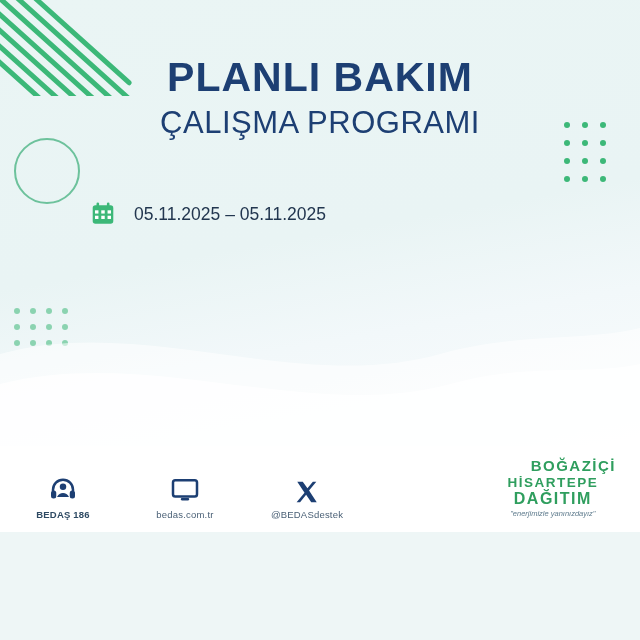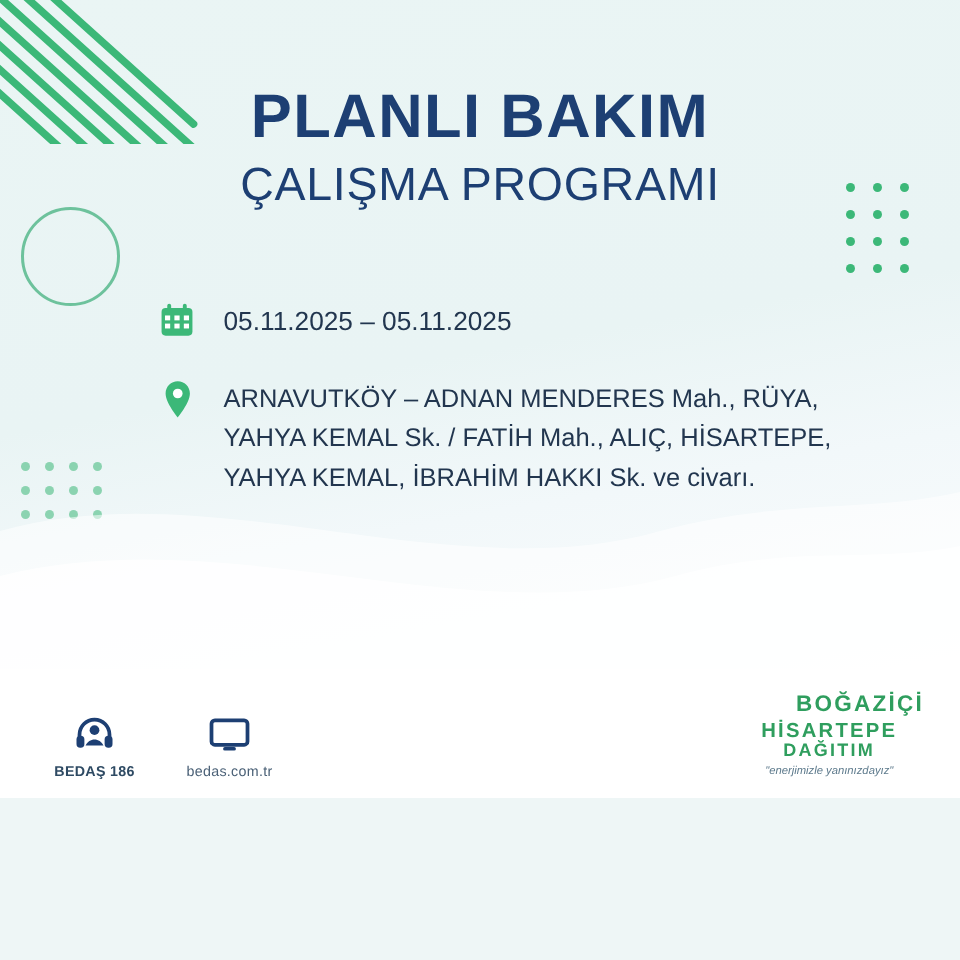--- a/index.html
+++ b/index.html
@@ -101,21 +101,21 @@
   .title-sub {
     margin-top: 6px;
     font-size: 31px;
     font-weight: normal;
     letter-spacing: .5px;
     color: #1d3f73;
   }
   
   .info {
     position: absolute;
-    left: 101px;
+    left: 86px;
     top: 198px;
     right: 40px;
   }
   .row {
     display: flex;
     align-items: flex-start;
     margin-bottom: 20px;
   }
   .row .ico {
     flex: 0 0 34px;
@@ -144,21 +144,21 @@
     bottom: 0;
     height: 86px;
     background: #ffffff;
   }
   .footer-items {
     position: absolute;
     left: 26px;
     bottom: 12px;
     display: flex;
     align-items: flex-end;
-    gap: 16px;
+    gap: 48px;
   }
   .fitem {
     width: 74px;
     text-align: center;
   }
   .fitem .fico {
     height: 32px;
     display: flex;
     align-items: flex-end;
     justify-content: center;
@@ -188,21 +188,21 @@
     letter-spacing: 1.5px;
     padding-left: 41px;
   }
   .brand .b2 {
     font-size: 13.5px;
     font-weight: bold;
     color: #2f9e5e;
     letter-spacing: 1.5px;
   }
   .brand .b3 {
-    font-size: 12px;
+    font-size: 16px;
     font-weight: bold;
     color: #2f9e5e;
     letter-spacing: 1.5px;
   }
   .brand .slogan {
     margin-top: 2px;
     font-size: 7.5px;
     color: #5d7a8c;
     font-style: italic;
   }
@@ -276,29 +276,20 @@
           <rect x="16.2" y="13.6" width="3.2" height="3" fill="#ffffff"></rect>
           <rect x="6" y="1.4" width="2.4" height="4.4" rx="1.2" fill="#3cb878"></rect>
           <rect x="15.6" y="1.4" width="2.4" height="4.4" rx="1.2" fill="#3cb878"></rect>
         </svg>
       </div>
       <div class="txt">05.11.2025 – 05.11.2025</div>
     </div>
 
 
 
-    <div class="row address">
-      <div class="ico">
-        <svg width="25" height="27" viewBox="0 0 24 26">
-          <path d="M12 1.2c-4.3 0-7.8 3.5-7.8 7.8 0 5.9 7.8 15.4 7.8 15.4s7.8-9.5 7.8-15.4c0-4.3-3.5-7.8-7.8-7.8z" fill="#3cb878"></path>
-          <circle cx="12" cy="9" r="3.1" fill="#ffffff"></circle>
-        </svg>
-      </div>
-      <div class="txt">ARNAVUTKÖY – ADNAN MENDERES Mah., RÜYA, YAHYA KEMAL Sk. / FATİH Mah., ALIÇ, HİSARTEPE, YAHYA KEMAL, İBRAHİM HAKKI Sk. ve civarı.</div>
-    </div>
 
   </div>
 
   <div class="footer">
     <div class="footer-items">
 
       <div class="fitem">
         <div class="fico">
           <svg width="30" height="30" viewBox="0 0 24 24">
             <path d="M4 13v-1.2a8 8 0 0 1 16 0V13" fill="none" stroke="#1d3f73" stroke-width="2"></path>
@@ -314,20 +305,28 @@
       <div class="fitem small">
         <div class="fico">
           <svg width="30" height="30" viewBox="0 0 24 24">
             <rect x="2.4" y="4.2" width="19.2" height="13" rx="1.8" fill="none" stroke="#1d3f73" stroke-width="2"></rect>
             <rect x="8.6" y="18.4" width="6.8" height="1.9" rx=".9" fill="#1d3f73"></rect>
           </svg>
         </div>
         <div class="flabel">bedas.com.tr</div>
       </div>
 
+      <div class="fitem small">
+        <div class="fico">
+          <svg width="26" height="26" viewBox="0 0 24 24">
+            <path d="M3 2.6h5.1l4.3 6 5-6h3.2l-6.7 8 7.1 10.8h-5.1l-4.7-6.8-5.6 6.8H2.4l7.3-8.8z" fill="#1d3f73"></path>
+          </svg>
+        </div>
+        <div class="flabel">@BEDASdestek</div>
+      </div>
 
     </div>
 
     <div class="brand">
       <div class="b1">BOĞAZİÇİ</div>
       <div class="b2">HİSARTEPE</div>
       <div class="b3">DAĞITIM</div>
       <div class="slogan">"enerjimizle yanınızdayız"</div>
     </div>
   </div>

